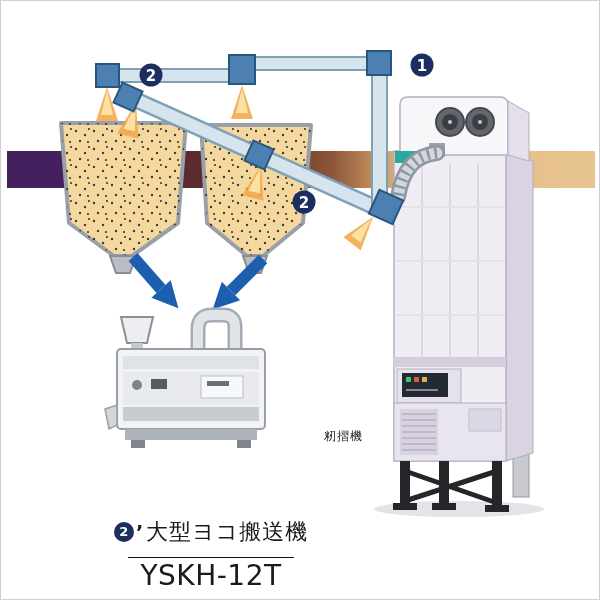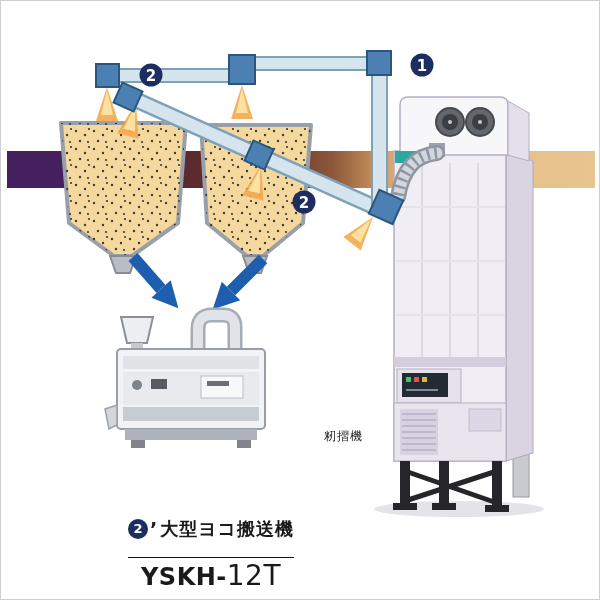--- a/index.html
+++ b/index.html
@@ -17,30 +17,30 @@
     position:absolute;left:0;top:516px;width:420px;
     display:flex;justify-content:center;align-items:center;gap:2px;
   }
   .cap-badge{
     width:20px;height:20px;border-radius:50%;
     background:var(--badge_fill,#1c2d5f);color:#fff;
     font-weight:bold;font-size:13px;line-height:20px;text-align:center;
     display:inline-block;
   }
   .cap-prime{font-size:19px;font-weight:bold;color:var(--text_black,#1a1a1a);margin-right:1px;}
-  .cap-title{font-size:18px;font-weight:bold;color:var(--text_black,#1a1a1a);letter-spacing:1px;}
+  .cap-title{font-size:22px;font-weight:normal;color:var(--text_black,#1a1a1a);letter-spacing:1px;}
   .model-line{
     position:absolute;left:127px;top:556px;width:166px;height:0;
     border-top:1.5px solid #111;
   }
   .model{
     position:absolute;left:0;top:558px;width:420px;text-align:center;
     color:var(--text_black,#1a1a1a);white-space:nowrap;
   }
-  .model-prefix{font-size:24px;font-weight:bold;letter-spacing:.5px;}
+  .model-prefix{font-size:28px;font-weight:normal;letter-spacing:.5px;}
   .model-size{font-size:28px;font-weight:normal;letter-spacing:.5px;}
 </style>
 </head>
 <body>
 
 <div class="stage">
 
 <svg width="600" height="600" viewBox="0 0 600 600">
   <defs>
     <linearGradient id="bandGrad" x1="0" y1="0" x2="1" y2="0">

